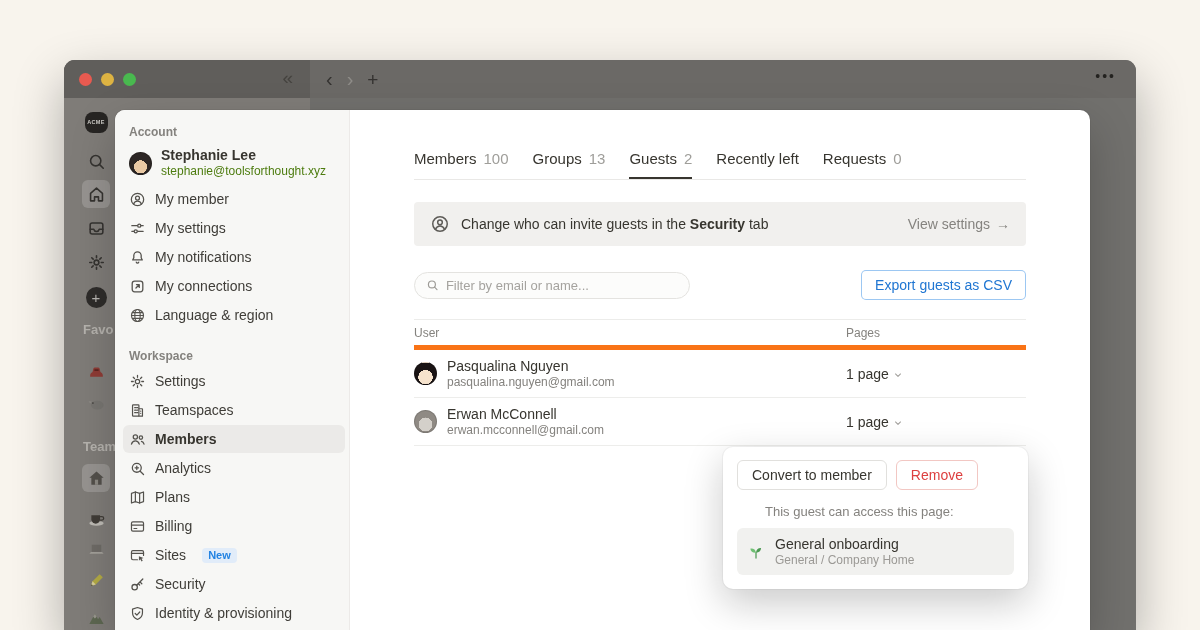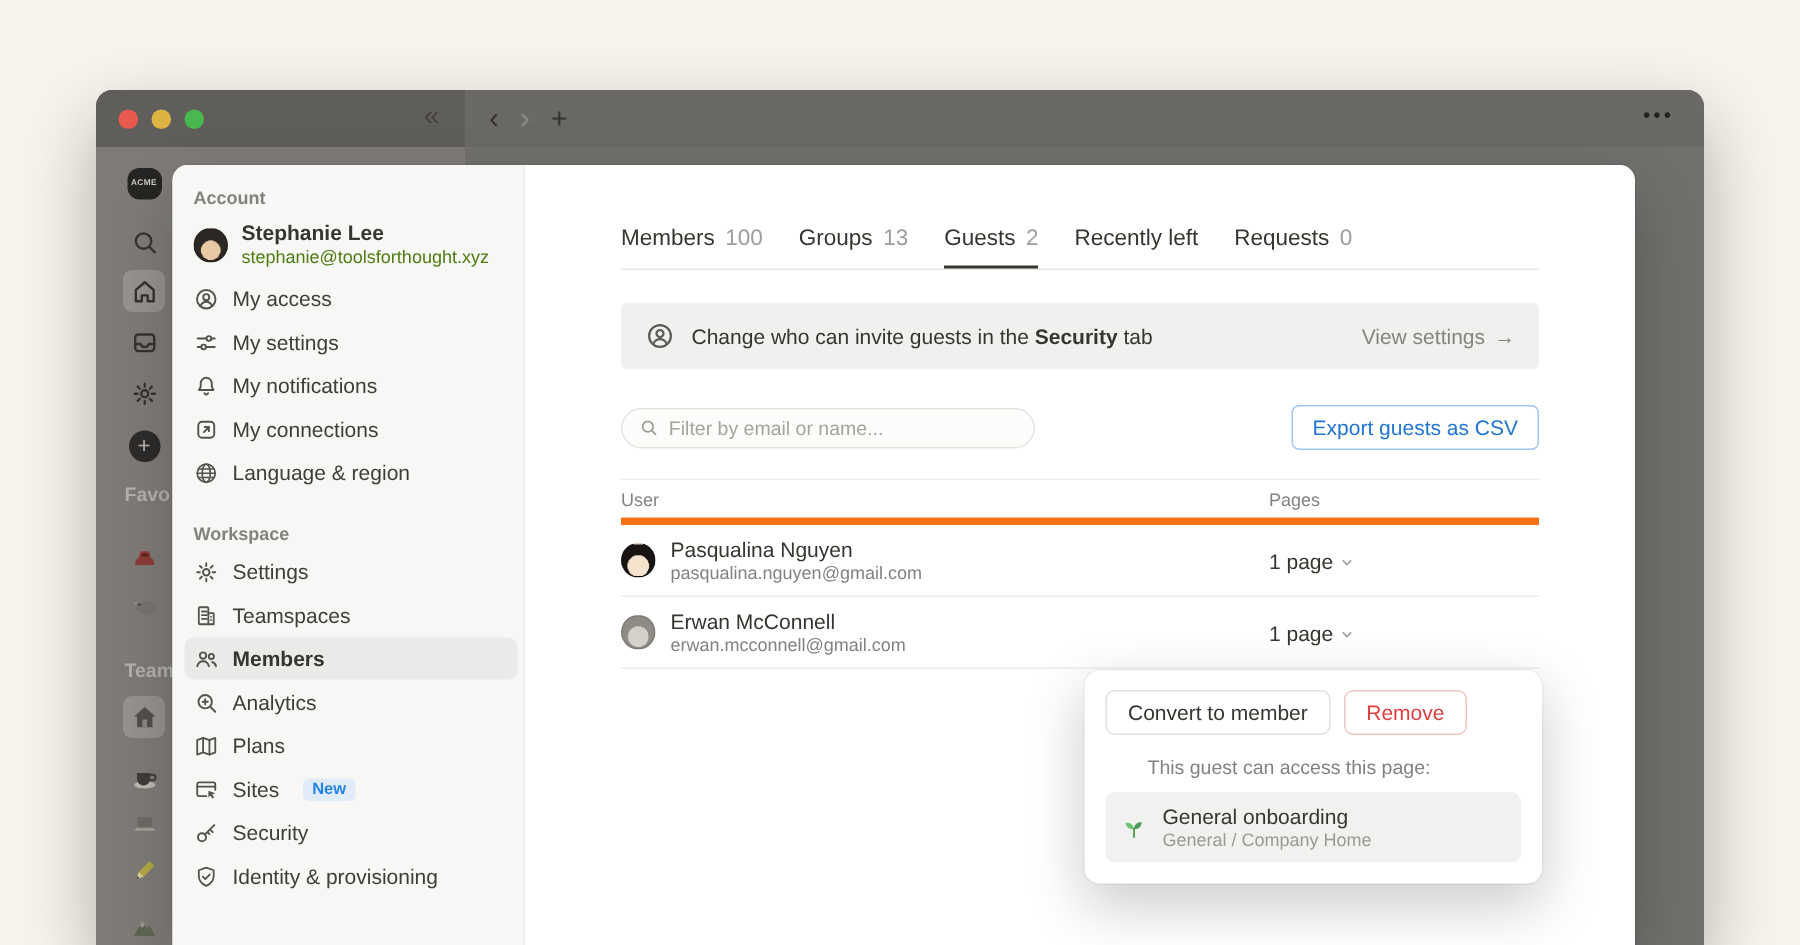--- a/index.html
+++ b/index.html
@@ -269,21 +269,21 @@
       </div>
 
       <div class="side-item">
         <span class="ic">
             <svg width="17" height="17" viewBox="0 0 24 24" fill="none" stroke="currentColor" stroke-width="1.8" stroke-linecap="round">
               <circle cx="12" cy="12" r="8.7"></circle>
               <circle cx="12" cy="10" r="2.8"></circle>
               <path d="M6.5 18.4c1.1-2.6 3.1-4 5.5-4s4.4 1.4 5.5 4"></path>
             </svg>
           </span>
-        <span>My access</span>
+        <span>My member</span>
       </div>
       <div class="side-item">
         <span class="ic">
             <svg width="17" height="17" viewBox="0 0 24 24" fill="none" stroke="currentColor" stroke-width="1.8" stroke-linecap="round">
               <path d="M4 8h16M4 16h16"></path>
               <circle cx="14.5" cy="8" r="2.2" fill="#f7f7f5"></circle>
               <circle cx="9.5" cy="16" r="2.2" fill="#f7f7f5"></circle>
             </svg>
           </span>
         <span>My settings</span>
@@ -359,20 +359,29 @@
         <span>Analytics</span>
       </div>
       <div class="side-item">
         <span class="ic">
             <svg width="17" height="17" viewBox="0 0 24 24" fill="none" stroke="currentColor" stroke-width="1.7" stroke-linecap="round" stroke-linejoin="round">
               <path d="M3.5 6.2L9 4.2l6 2 5.5-2v13.6l-5.5 2-6-2-5.5 2z"></path>
               <path d="M9 4.2v13.6M15 6.2v13.6"></path>
             </svg>
           </span>
         <span>Plans</span>
+      </div>
+      <div class="side-item">
+        <span class="ic">
+            <svg width="17" height="17" viewBox="0 0 24 24" fill="none" stroke="currentColor" stroke-width="1.7" stroke-linecap="round">
+              <rect x="3.5" y="5.5" width="17" height="13" rx="2"></rect>
+              <path d="M3.5 10h17M7 14.8h4"></path>
+            </svg>
+          </span>
+        <span>Billing</span>
       </div>
       <div class="side-item">
         <span class="ic">
             <svg width="17" height="17" viewBox="0 0 24 24" fill="none" stroke="currentColor" stroke-width="1.7" stroke-linecap="round" stroke-linejoin="round">
               <path d="M20.5 12V7a2 2 0 0 0-2-2h-13a2 2 0 0 0-2 2v9a2 2 0 0 0 2 2H12"></path>
               <path d="M3.5 9h17"></path>
               <path d="M14 13l6.5 2.4-2.8 1.1 1.7 2.8-1.7 1-1.7-2.9-2 2z" fill="currentColor" stroke="none"></path>
             </svg>
           </span>
         <span>Sites</span>

